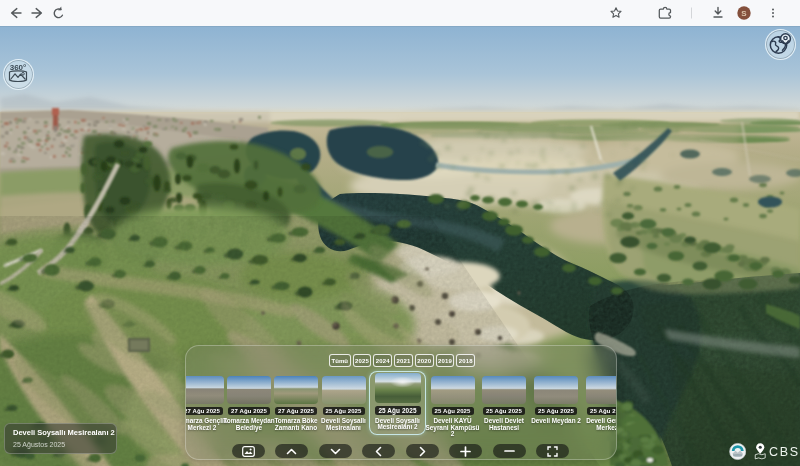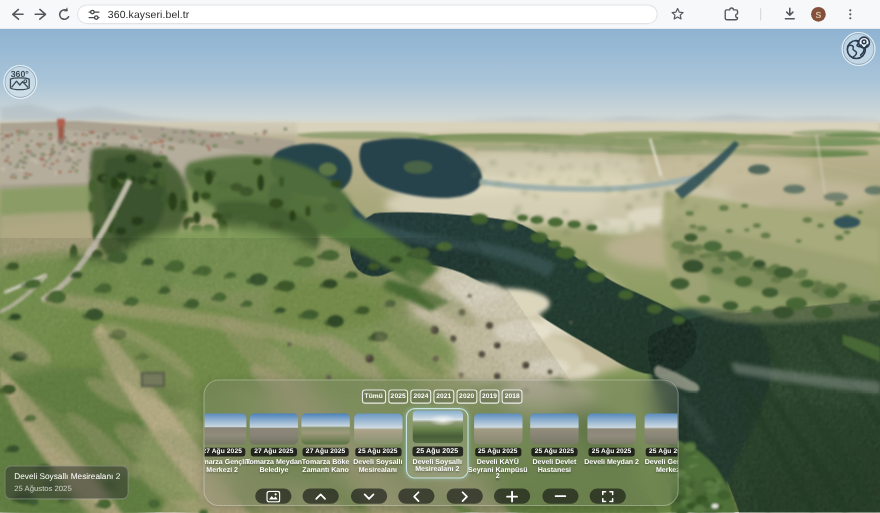--- a/index.html
+++ b/index.html
@@ -40,21 +40,21 @@
   .timg.v5{background:radial-gradient(ellipse 18px 8px at 60% 30%, rgba(255,255,255,.9) 0%, rgba(255,255,255,0) 70%),linear-gradient(#86b4d6 0%,#dde8ee 28%,#97a37b 36%,#6f8b4d 55%,#49623a 78%,#5a7444 100%);}
   .timg.v6{background:linear-gradient(#5f93c9 0%,#d5e2eb 44%,#a9a287 50%,#9b9780 74%,#8b8f70 100%);}
   .timg.v7{background:linear-gradient(#5890c8 0%,#cfdfe9 44%,#98927e 49%,#8d897a 72%,#7c7f68 100%);}
   .timg.v8{background:linear-gradient(#5890c8 0%,#cfdfe9 45%,#928d7d 50%,#969180 74%,#80816b 100%);}
   .timg.v9{background:linear-gradient(#5f93c9 0%,#d5e2eb 44%,#9a9480 50%,#8f8b7b 74%,#7a7c66 100%);}
   .pbtn{position:absolute;top:98px;width:33px;height:14px;border-radius:7px;
     background:rgba(18,20,18,.62);display:flex;align-items:center;justify-content:center;}
   #title{position:absolute;left:4px;top:397px;width:113px;height:31px;border-radius:6px;
     background:rgba(52,56,50,.55);border:1px solid rgba(255,255,255,.25);
     box-sizing:border-box;padding:5px 0 0 8px;backdrop-filter:blur(3px);}
-  #title .t1{font-size:7.5px;font-weight:normal;color:#fff;line-height:8px;white-space:nowrap;}
+  #title .t1{font-size:7.5px;font-weight:bold;color:#fff;line-height:8px;white-space:nowrap;}
   #title .t2{font-size:7px;color:rgba(255,255,255,.72);margin-top:3.5px;}
   #brand{position:absolute;left:729px;top:415px;width:71px;height:23px;display:flex;align-items:flex-start;}
   #brand .cbs{color:#eff4ef;font-size:12.5px;font-weight:normal;letter-spacing:1.8px;margin-left:2px;margin-top:3.5px;}
 </style>
 </head>
 <body>
 <div id="page">
   <svg id="scene" width="800" height="440" viewBox="0 0 800 440">
 <defs>
 <linearGradient id="sky" x1="0" y1="0" x2="0" y2="1">
@@ -1178,43 +1178,48 @@
         <svg width="11" height="11" viewBox="0 0 11 11">
           <path d="M1,3.5 L1,1 L3.5,1 M7.5,1 L10,1 L10,3.5 M10,7.5 L10,10 L7.5,10 M3.5,10 L1,10 L1,7.5" stroke="#fff" stroke-width="1.4" fill="none" stroke-linecap="round"></path>
         </svg>
       </div>
   </div>
 
   <div id="title">
     <div class="t1">Develi Soysallı Mesirealanı 2</div>
     <div class="t2">25 Ağustos 2025</div>
   </div>
+  <div id="brand">
+    <svg width="21" height="21" viewBox="0 0 20 20">
+      <circle cx="10" cy="10" r="9.3" fill="#eef1f2"></circle>
+      <circle cx="10" cy="10" r="9.3" fill="none" stroke="#c4cacc" stroke-width="0.8"></circle>
+      <path d="M3.2,9.5 A6.8,6.8 0 0 1 16.8,9.5 L13.6,9.5 A3.6,3.6 0 0 0 6.4,9.5 Z" fill="#1d95a8"></path>
+      <path d="M4,12.5 L7.5,9.2 L10,11.5 L12.8,8.8 L16,12.5 L15,14.5 L5,14.5 Z" fill="#b9c2c7"></path>
+      <path d="M4.5,13.5 C8,12.5 12,12.5 15.5,13.5 L15,15.5 C12,16.3 8,16.3 5,15.5 Z" fill="#8fa0a8" opacity="0.8"></path>
+    </svg>
+    <svg width="15" height="20" viewBox="0 0 15 20" style="margin-left:8px;">
+      <path d="M7.5,0.8 C10.3,0.8 12.4,2.9 12.4,5.6 C12.4,7.6 10.1,10.6 7.5,13.4 C4.9,10.6 2.6,7.6 2.6,5.6 C2.6,2.9 4.7,0.8 7.5,0.8 Z" fill="#fff"></path>
+      <circle cx="7.5" cy="5.5" r="1.9" fill="#30383a"></circle>
+      <path d="M1.5,14.5 L5.5,13.3 L9.5,14.5 L13.5,13.3 L13.5,18.3 L9.5,19.5 L5.5,18.3 L1.5,19.5 Z" fill="none" stroke="#e9efe9" stroke-width="1"></path>
+    </svg>
+    <span class="cbs">CBS</span>
+  </div>
 </div>
 
 <div id="chrome">
   <svg width="800" height="26" viewBox="0 0 800 26">
     <path d="M16.8,8.6 L11.6,13 L16.8,17.4 M11.6,13 L21,13" stroke="#54585b" stroke-width="1.4" fill="none" stroke-linecap="round" stroke-linejoin="round"></path>
     <path d="M36.2,8.6 L41.4,13 L36.2,17.4 M41.4,13 L32,13" stroke="#54585b" stroke-width="1.4" fill="none" stroke-linecap="round" stroke-linejoin="round"></path>
     <path d="M60.8,9.6 A4.3,4.3 0 1 0 62.4,15.2" stroke="#54585b" stroke-width="1.4" fill="none" stroke-linecap="round"></path>
     <path d="M61.2,6.6 L61.6,10 L58.2,10.4 Z" fill="#54585b"></path>
     <path d="M616,7.8 L617.5,11 L621,11.4 L618.4,13.8 L619.1,17.2 L616,15.5 L612.9,17.2 L613.6,13.8 L611,11.4 L614.5,11 Z" stroke="#54585b" stroke-width="1.1" fill="none" stroke-linejoin="round"></path>
     <g stroke="#54585b" stroke-width="1.25" fill="none" stroke-linejoin="round">
       <path d="M660.6,9 L663.4,9 A1.7,1.7 0 0 1 666.8,9 L669.2,9 A1.3,1.3 0 0 1 670.5,10.3 L670.5,12.6 A1.7,1.7 0 0 0 670.5,16 L670.5,16.7 A1.3,1.3 0 0 1 669.2,18 L660.6,18 A1.3,1.3 0 0 1 659.3,16.7 L659.3,10.3 A1.3,1.3 0 0 1 660.6,9 Z"></path>
     </g>
     <rect x="691" y="7.5" width="1" height="11" fill="#d4d6d9"></rect>
     <path d="M718,7.5 L718,13.6 M715.2,11 L718,13.9 L720.8,11 M714,17 L722,17" stroke="#54585b" stroke-width="1.4" fill="none" stroke-linecap="round" stroke-linejoin="round"></path>
     <circle cx="744" cy="13" r="6.7" fill="#84503c"></circle>
     <text x="744" y="16" font-size="8" font-weight="bold" fill="#d8c2a8" text-anchor="middle" font-family="Liberation Sans">S</text>
     <circle cx="773" cy="9.4" r="1" fill="#54585b"></circle>
     <circle cx="773" cy="13" r="1" fill="#54585b"></circle>
     <circle cx="773" cy="16.6" r="1" fill="#54585b"></circle>
   </svg>
-  <div id="omni">
-    <svg width="13" height="13" viewBox="0 0 13 13" style="margin-left:8px;">
-      <g stroke="#474b4e" stroke-width="1.2" fill="none" stroke-linecap="round">
-        <path d="M2,4 L11,4 M2,9 L11,9"></path>
-        <circle cx="5" cy="4" r="1.6" fill="#f7f8fa"></circle>
-        <circle cx="8.5" cy="9" r="1.6" fill="#f7f8fa"></circle>
-      </g>
-    </svg>
-    <span class="url">360.kayseri.bel.tr</span>
-  </div>
 </div>
 
 </body></html>

